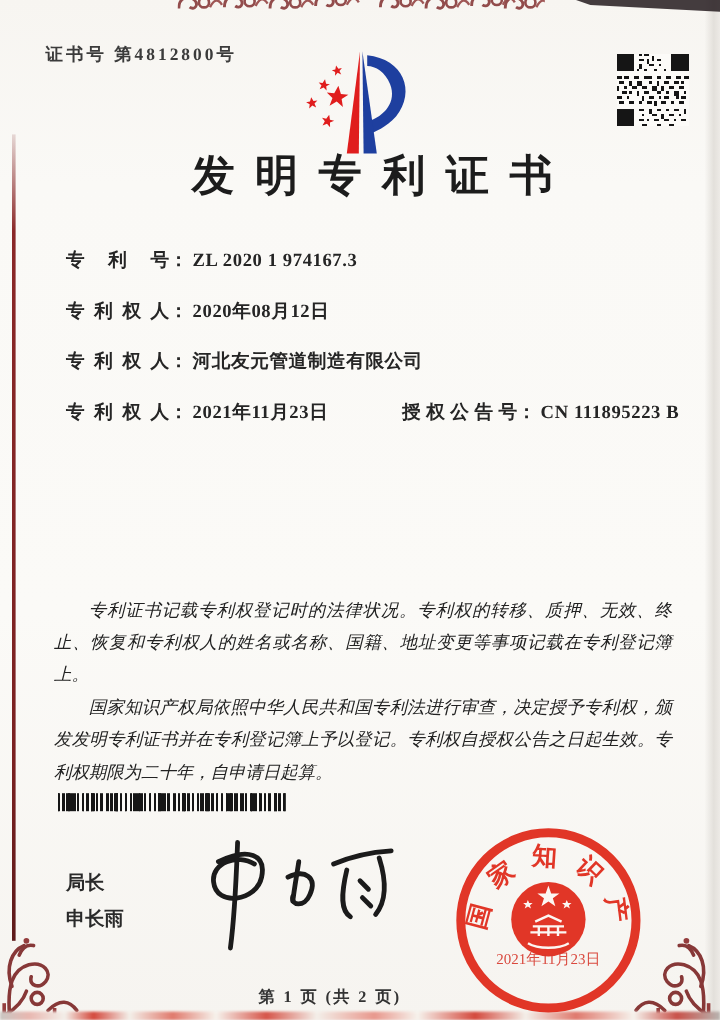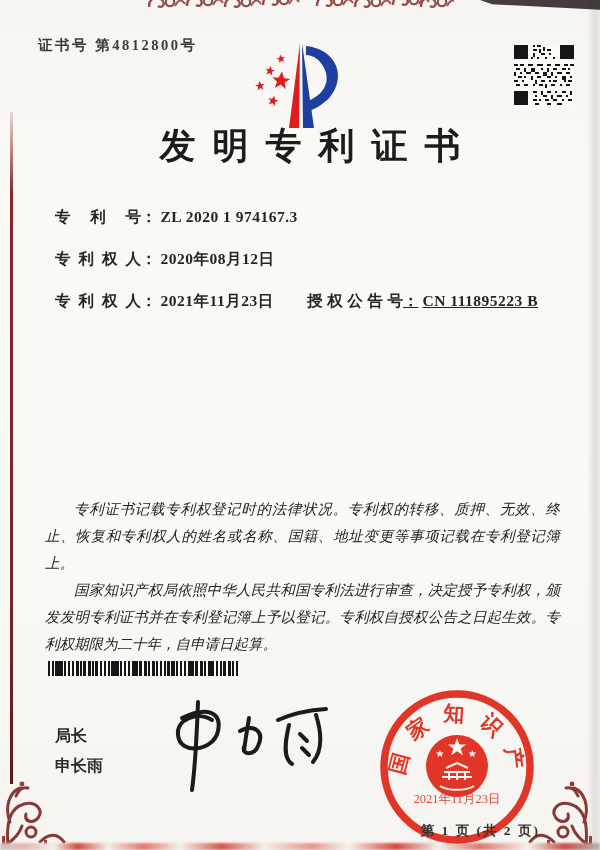--- a/index.html
+++ b/index.html
@@ -26,34 +26,34 @@
   .title{position:absolute;left:0;right:0;top:122px;margin:0;text-align:center;
          font-size:36px;font-weight:bold;color:#1c1c1c;letter-spacing:17px;text-indent:17px;padding-left:20px;}
   .fields{position:absolute;left:55px;top:207px;right:38px;font-size:15.5px;color:#252525;}
   .frow{height:21px;margin-bottom:21px;position:relative;font-weight:bold;}
   .flabel{display:inline-block;width:86px;text-align:justify;text-align-last:justify;
          vertical-align:bottom;}
   .flabel2{display:inline-block;width:96px;text-align:justify;text-align-last:justify;
          vertical-align:bottom;}
   .colon{margin-right:4px;}
   .fvalue{font-weight:bold;letter-spacing:.5px;}
-  .pair2{position:absolute;left:252px;top:0;white-space:nowrap;text-decoration:underline;}
+  .pair2{position:absolute;left:280px;top:0;white-space:nowrap;}
   .body-text{position:absolute;left:45px;right:40px;top:496px;font-size:14.5px;
          color:#222;line-height:27px;text-align:justify;font-style:italic;}
   .body-text p{margin:0;text-indent:2em;}
   .barcode{position:absolute;left:48px;top:661px;width:190px;height:15px;background-color:#fbfaf7;
          background-image:
            repeating-linear-gradient(90deg,#161616 0 2px,rgba(0,0,0,0) 2px 4px),
            repeating-linear-gradient(90deg,#161616 0 1px,rgba(0,0,0,0) 1px 7px),
            repeating-linear-gradient(90deg,rgba(0,0,0,0) 0 9px,#161616 9px 12px,rgba(0,0,0,0) 12px 19px);}
-  .director{position:absolute;left:55px;top:722px;font-family:Liberation Mono, monospace;
+  .director{position:absolute;left:55px;top:722px;font-family:Liberation Sans, sans-serif;
          font-size:16px;font-weight:bold;color:#2a2a2a;line-height:30px;}
   .signature{position:absolute;left:152px;top:698px;}
   .seal{position:absolute;left:376px;top:686px;opacity:.93;}
-  .footer{position:absolute;left:10px;right:60px;top:822px;text-align:right;font-size:13.5px;
+  .footer{position:absolute;left:10px;right:60px;top:822px;text-align:center;font-size:13.5px;
          color:#333;font-weight:bold;letter-spacing:2px;}
 </style>
 </head>
 <body>
 
 <div class="photo">
 
   <div class="photo-edge-right"></div>
   <div class="dark-corner"></div>
 
@@ -148,20 +148,23 @@
   <h1 class="title">发明专利证书</h1>
 
   <div class="fields">
     <div class="frow">
       <span class="flabel">专利号</span><span class="colon">：</span><span class="fvalue">ZL 2020 1 974167.3</span>
     </div>
     <div class="frow">
       <span class="flabel">专利权人</span><span class="colon">：</span><span class="fvalue">2020年08月12日</span>
     </div>
     <div class="frow">
+      <span class="flabel">专利权人</span><span class="colon">：</span><span class="fvalue">河北友元管道制造有限公司</span>
+    </div>
+    <div class="frow">
       <span class="flabel">专利权人</span><span class="colon">：</span><span class="fvalue">2021年11月23日</span>
       <span class="pair2">
         <span class="flabel2">授权公告号</span><span class="colon">：</span><span class="fvalue">CN 111895223 B</span>
       </span>
     </div>
   </div>
 
   <div class="body-text">
     <p>专利证书记载专利权登记时的法律状况。专利权的转移、质押、无效、终止、恢复和专利权人的姓名或名称、国籍、地址变更等事项记载在专利登记簿上。</p>
     <p>国家知识产权局依照中华人民共和国专利法进行审查，决定授予专利权，颁发发明专利证书并在专利登记簿上予以登记。专利权自授权公告之日起生效。专利权期限为二十年，自申请日起算。</p>

